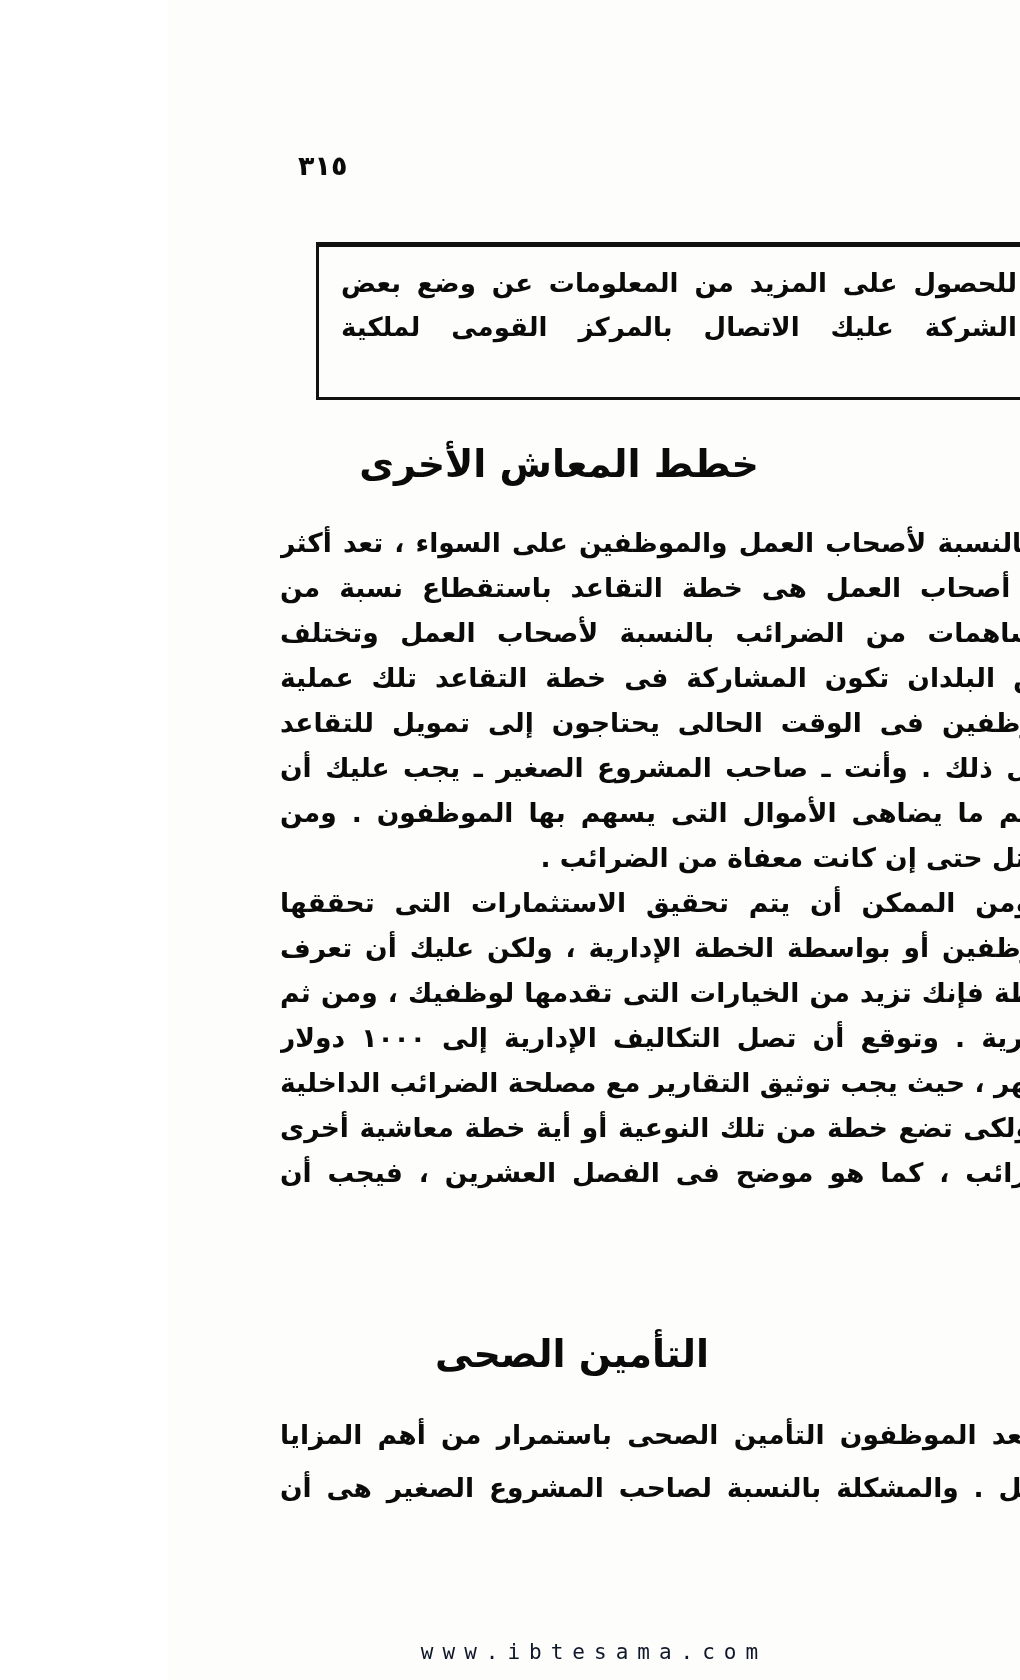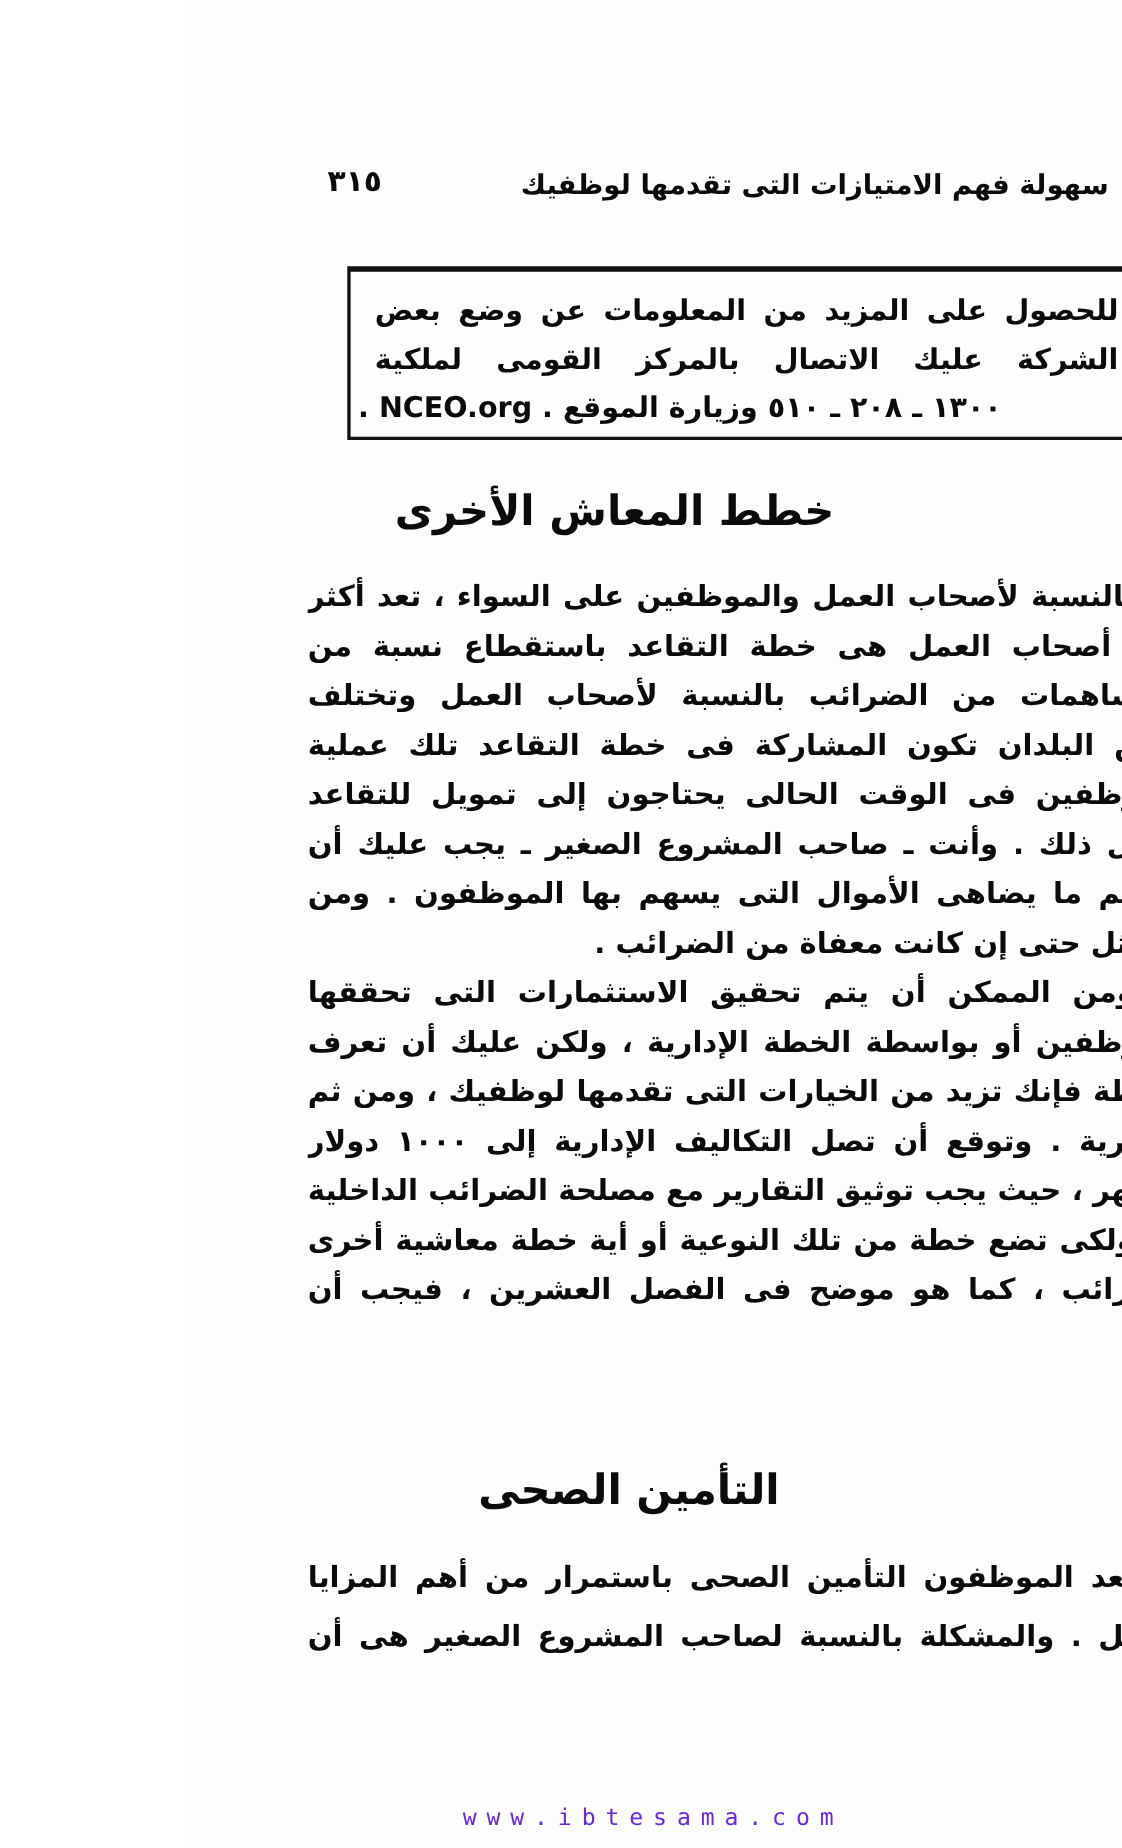--- a/index.html
+++ b/index.html
@@ -84,36 +84,34 @@
   .line.end { text-align: right; text-align-last: right; }
   
   .watermark {
     position: absolute;
     left: 0; right: 0;
     top: 1640px;
     text-align: center;
     font-family: "DejaVu Sans Mono", monospace;
     font-size: 21px;
     letter-spacing: 9px;
-    color: #6d28d9;
+    color: #0f172a;
     direction: ltr;
   }
 </style>
 </head>
 <body>
 
 <div class="page">
 
   <div class="page-number">٣١٥</div>
-  <div class="header-title">سهولة فهم الامتيازات التى تقدمها لوظفيك</div>
 
   <div class="note-box">
     <div class="box-line just">للحصول على المزيد من المعلومات عن وضع بعض خطط تملك أسهم فى</div>
     <div class="box-line just">الشركة عليك الاتصال بالمركز القومى لملكية الموظفين على هاتف رقم</div>
-    <div class="box-line phone">١٣٠٠ ـ ٢٠٨ ـ ٥١٠ وزيارة الموقع . NCEO.org .</div>
   </div>
 
   <div class="h1 pensions">خطط المعاش الأخرى</div>
 
   <div class="body-block bb-main">
     <div class="line first">بالنسبة لأصحاب العمل والموظفين على السواء ، تعد أكثر خطط المعاش شيوعاً</div>
     <div class="line">بين أصحاب العمل هى خطة التقاعد باستقطاع نسبة من المرتب ، حيث يتم إعفاء</div>
     <div class="line">المساهمات من الضرائب بالنسبة لأصحاب العمل وتختلف بالنسبة للموظفين ، وفى</div>
     <div class="line">بعض البلدان تكون المشاركة فى خطة التقاعد تلك عملية اختيارية على الرغم من أن</div>
     <div class="line">الموظفين فى الوقت الحالى يحتاجون إلى تمويل للتقاعد وعادة ما يتحينون الفرصة</div>

